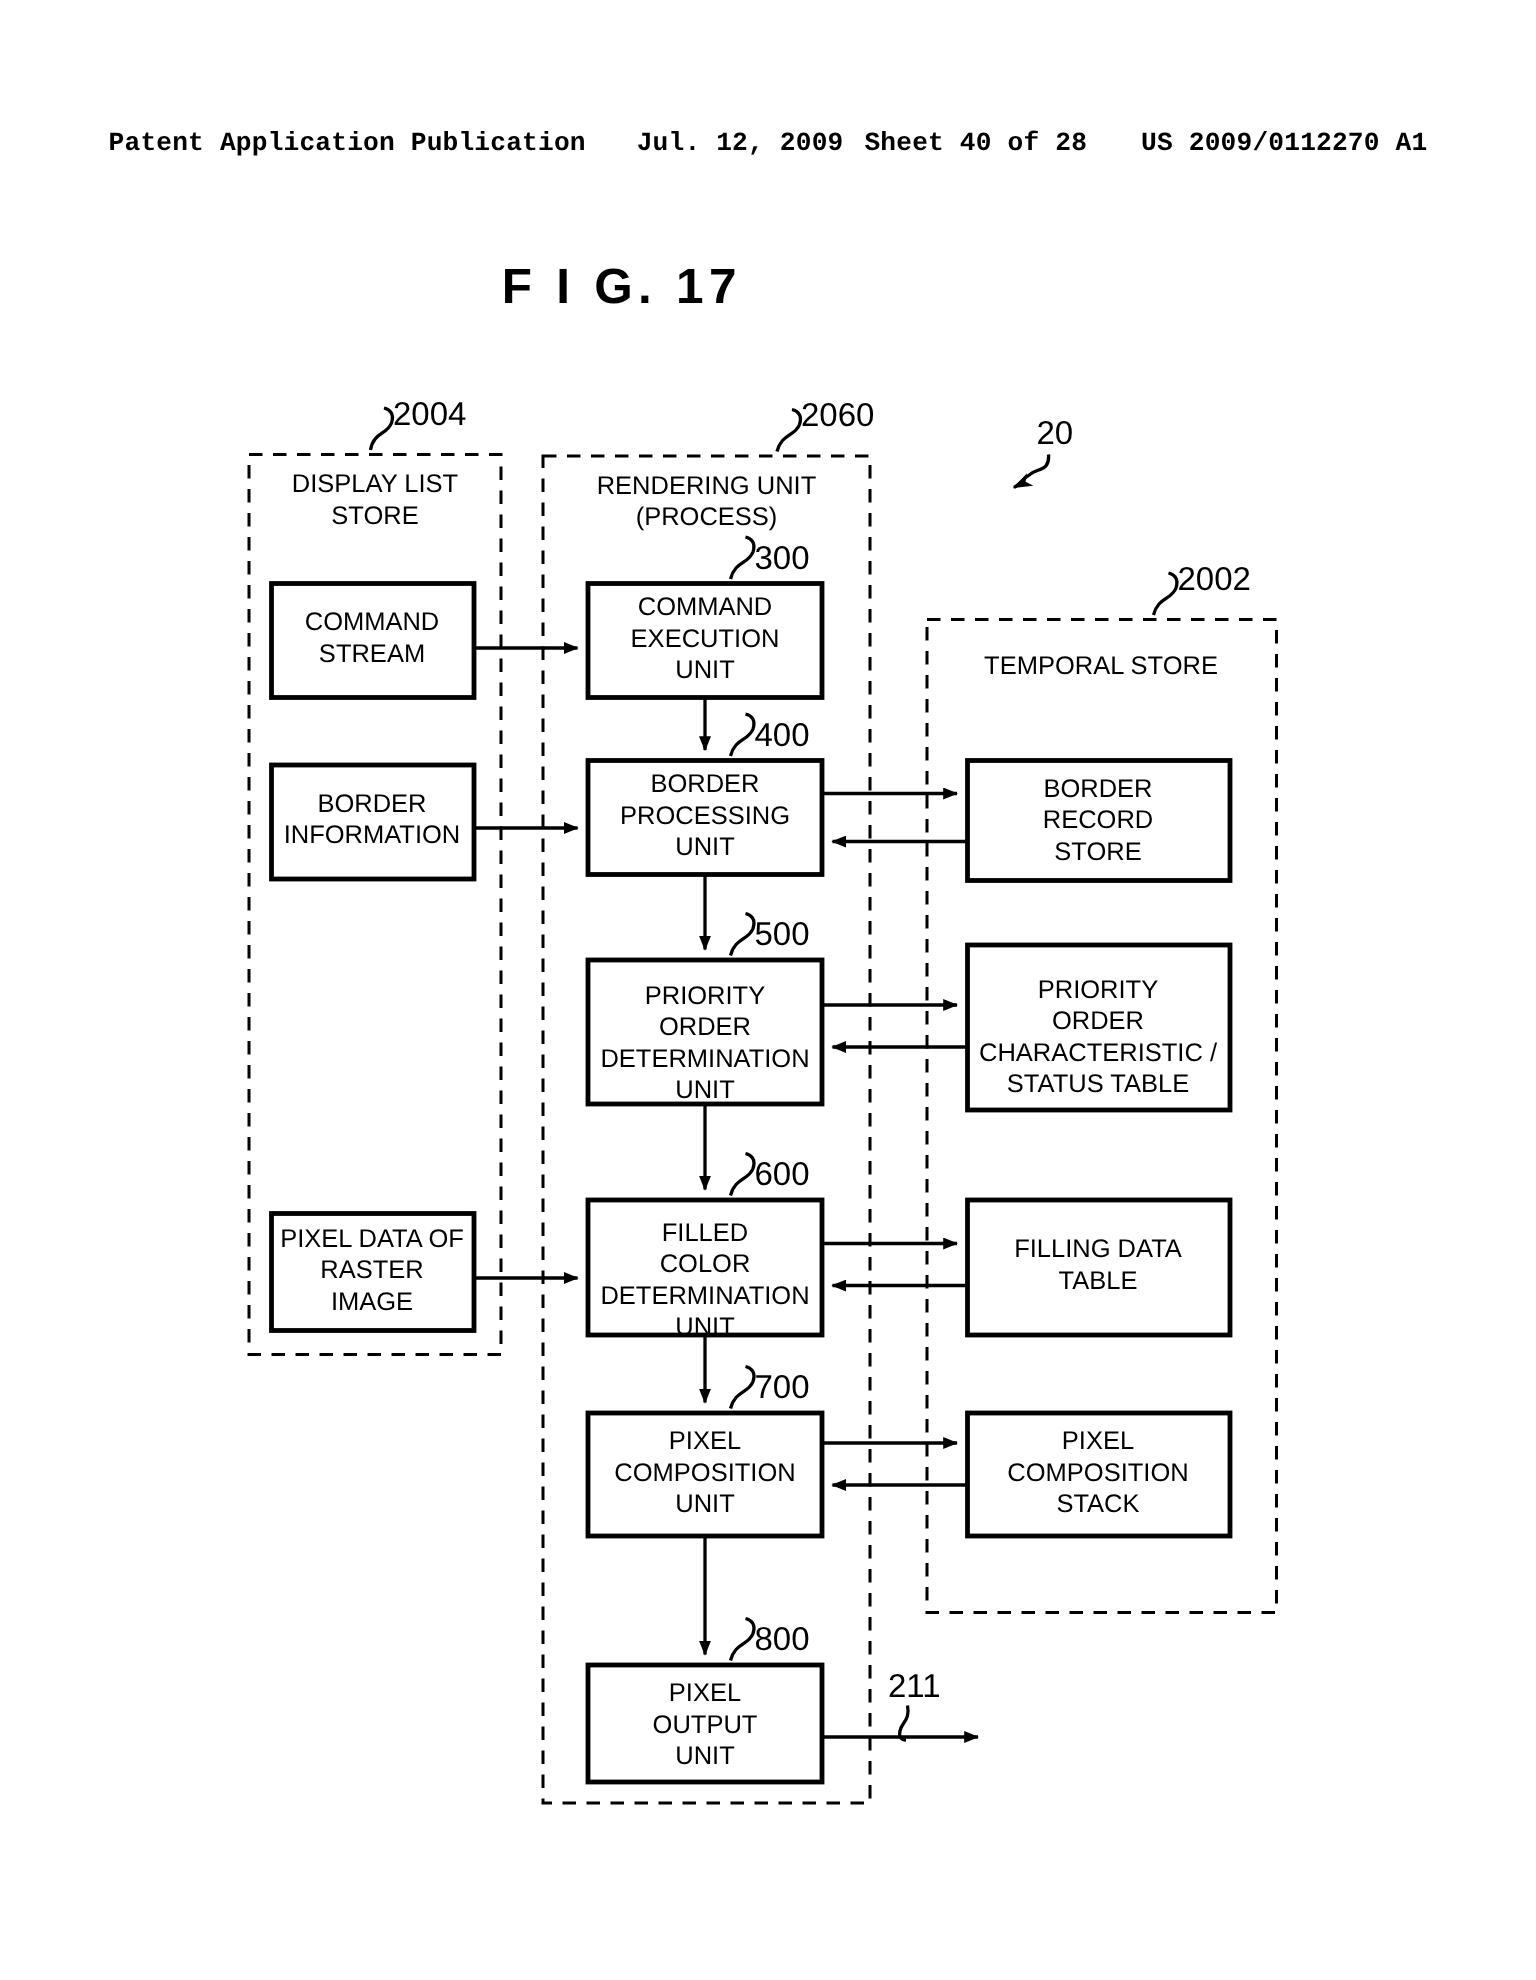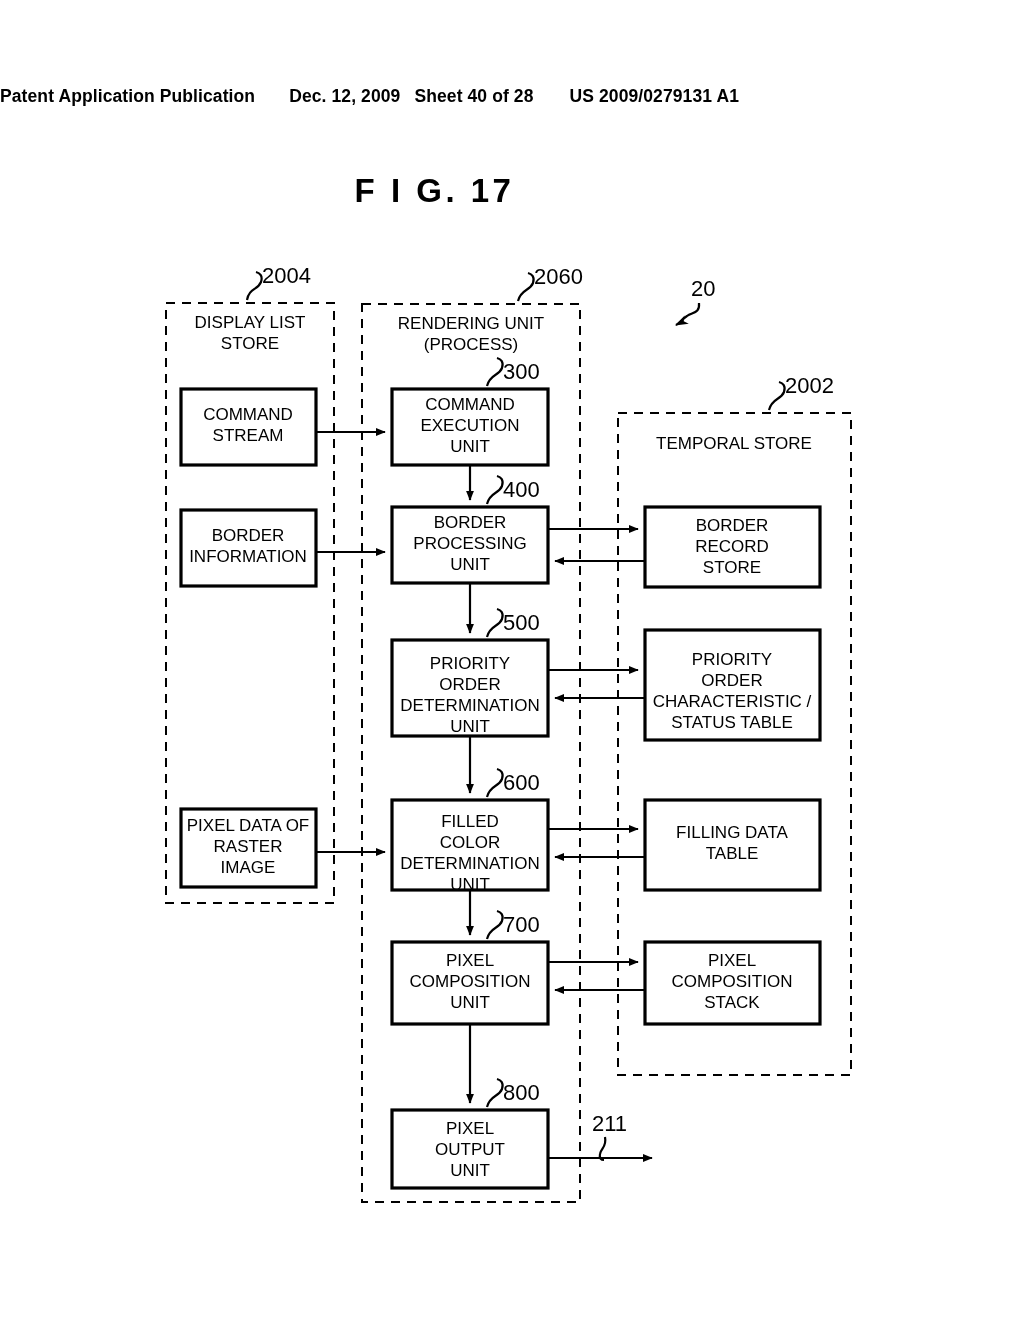--- a/index.html
+++ b/index.html
@@ -18,43 +18,43 @@
   .page {
     position: absolute;
     inset: 0;
   }
   .header {
     position: absolute;
     top: 86px;
     left: 0;
     width: 1024px;
     display: flex;
+    justify-content: center;
     align-items: baseline;
-    font-family: Liberation Sans, sans-serif;
+    font-family: Liberation Mono, monospace;
     font-weight: bold;
     font-size: 17.5px;
     letter-spacing: 0.1px;
     white-space: nowrap;
   }
   .header .seg { display: inline-block; }
   .header .gap-lg { width: 34px; display: inline-block; }
   .header .gap-md { width: 14px; display: inline-block; }
   .header .gap-xl { width: 36px; display: inline-block; }
 
   .fig-title {
     position: absolute;
     top: 172px;
     left: 0;
     width: 829px;
     text-align: center;
     font-size: 33px;
     font-weight: bold;
     letter-spacing: 3.5px;
     font-family: "Liberation Sans", sans-serif;
-    padding-left: 20px;
   }
   svg.diagram {
     position: absolute;
     top: 0;
     left: 0;
     width: 1024px;
     height: 1320px;
   }
   text {
     font-family: "Liberation Sans", sans-serif;
@@ -95,25 +95,25 @@
   }
 </style>
 </head>
 <body>
 
 <div class="page">
 
   <div class="header">
     <span class="seg">Patent Application Publication</span>
     <span class="gap-lg"></span>
-    <span class="seg">Dec. 12, 2009</span>
+    <span class="seg">Jul. 12, 2009</span>
     <span class="gap-md"></span>
     <span class="seg">Sheet 40 of 28</span>
     <span class="gap-xl"></span>
-    <span class="seg">US 2009/0279131 A1</span>
+    <span class="seg">US 2009/0112270 A1</span>
   </div>
 
   <div class="fig-title">F I G.  17</div>
 
   <svg class="diagram" viewBox="0 0 1024 1320">
     <defs>
       <marker id="arrow" markerWidth="10" markerHeight="8" refX="9.2" refY="4" orient="auto" markerUnits="userSpaceOnUse">
         <path d="M0,0 L10,4 L0,8 z" fill="#000000"></path>
       </marker>
       <marker id="arrowthin" markerWidth="13" markerHeight="10" refX="12" refY="5" orient="auto" markerUnits="userSpaceOnUse">

